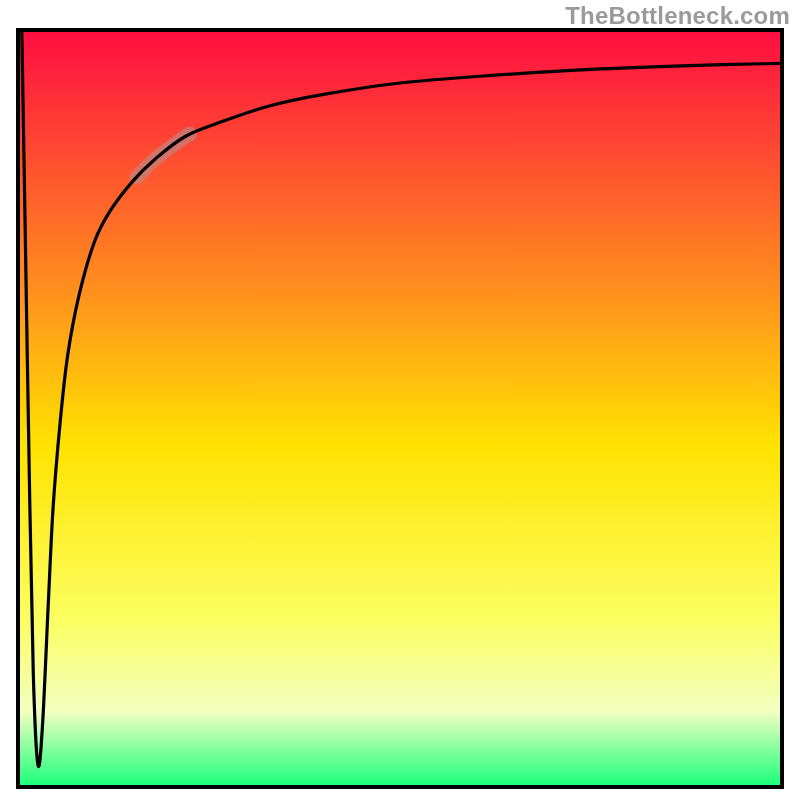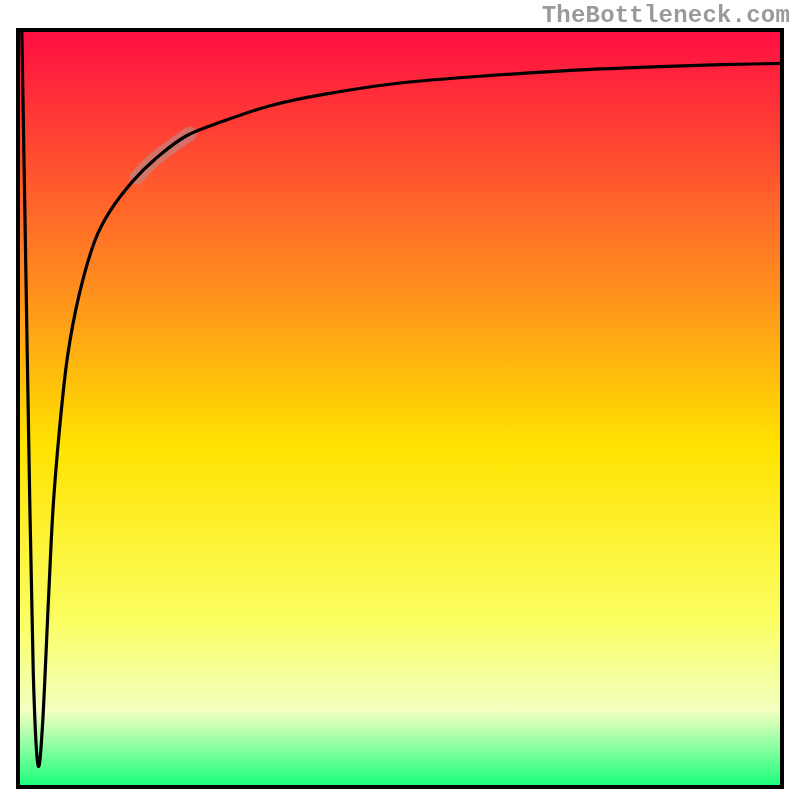--- a/index.html
+++ b/index.html
@@ -18,21 +18,20 @@
   }
   .watermark {
     position: absolute;
     top: 2px;
     right: 10px;
     font-size: 24px;
     font-weight: 600;
     color: #9a9a9a;
     letter-spacing: 0.2px;
     user-select: none;
-    font-family: Liberation Mono, monospace;
   }
   svg {
     display: block;
     position: absolute;
     left: 0;
     top: 0;
   }
 </style>
 </head>
 <body>

